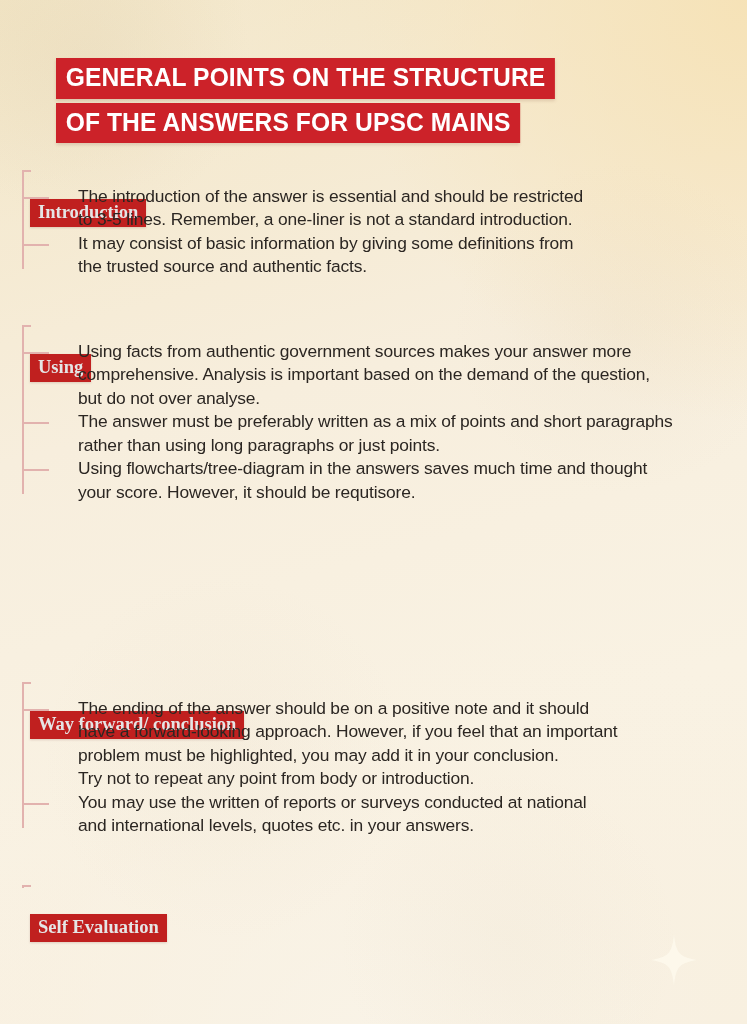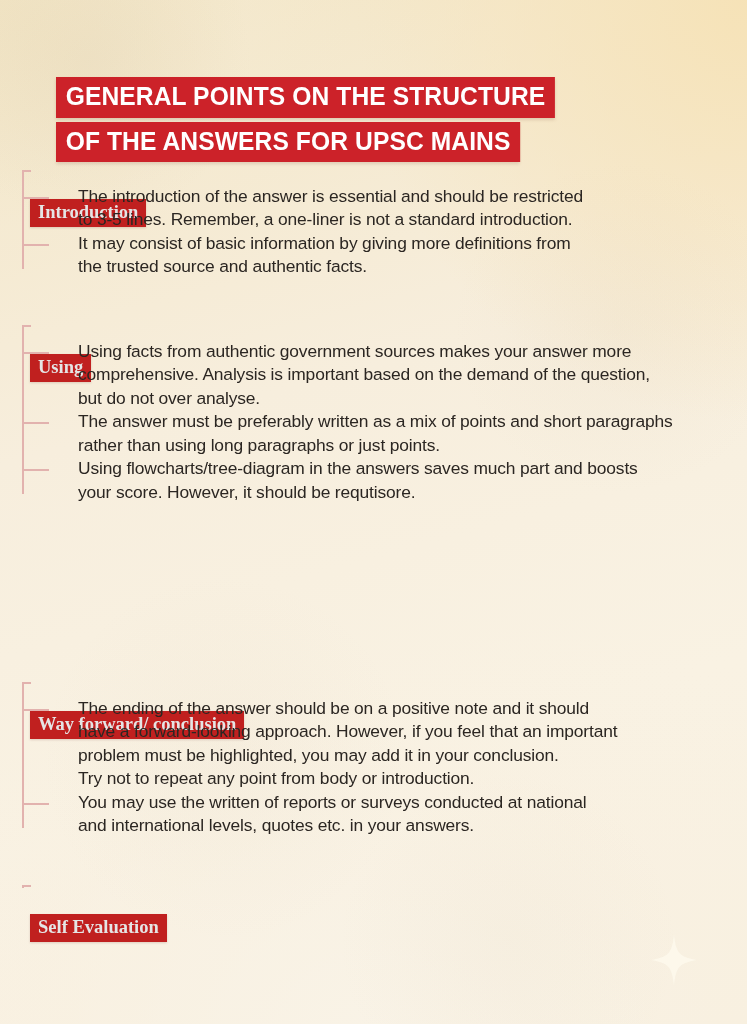--- a/index.html
+++ b/index.html
@@ -35,21 +35,21 @@
       radial-gradient(circle at 12% 6%, rgba(190,170,140,0.10) 0%, rgba(190,170,140,0) 14%),
       radial-gradient(circle at 83% 32%, rgba(200,180,150,0.07) 0%, rgba(200,180,150,0) 18%),
       radial-gradient(circle at 30% 74%, rgba(200,180,150,0.06) 0%, rgba(200,180,150,0) 20%),
       radial-gradient(circle at 68% 92%, rgba(205,186,156,0.06) 0%, rgba(205,186,156,0) 16%);
   }
 
   
   #title-block {
     position: absolute;
     left: 36px;
-    top: 77px;
+    top: 58px;
     padding-left: 20px;
   }
   .title-line {
     display: block;
     width: max-content;
     background: #cc2229;
     color: #ffffff;
     font-family: "Liberation Sans", sans-serif;
     font-weight: bold;
     font-size: 25.5px;
@@ -167,21 +167,21 @@
         <div class="label-tick"></div>
         <div class="sec-label">Introduction</div>
       </div>
       <div class="bullet">
         <div class="bullet-tick"></div>
         <div class="bullet-text">The introduction of the answer is essential and should be restricted
 to 3-5 lines. Remember, a one-liner is not a standard introduction.</div>
       </div>
       <div class="bullet">
         <div class="bullet-tick"></div>
-        <div class="bullet-text">It may consist of basic information by giving more definitions from
+        <div class="bullet-text">It may consist of basic information by giving some definitions from
 the trusted source and authentic facts.</div>
       </div>
     </div>
   </div>
 
   <div class="section" id="section-1" style="top:312px;">
     <div class="section-inner">
       <div class="spine"></div>
       <div class="sec-label-row">
         <div class="label-tick"></div>
@@ -193,21 +193,21 @@
 comprehensive. Analysis is important based on the demand of the question,
 but do not over analyse.</div>
       </div>
       <div class="bullet">
         <div class="bullet-tick"></div>
         <div class="bullet-text">The answer must be preferably written as a mix of points and short paragraphs
 rather than using long paragraphs or just points.</div>
       </div>
       <div class="bullet">
         <div class="bullet-tick"></div>
-        <div class="bullet-text">Using flowcharts/tree-diagram in the answers saves much part and boosts
+        <div class="bullet-text">Using flowcharts/tree-diagram in the answers saves much time and thought
 your score. However, it should be requtisore.</div>
       </div>
     </div>
   </div>
 
   <div class="section" id="section-2" style="top:669px;">
     <div class="section-inner">
       <div class="spine"></div>
       <div class="sec-label-row">
         <div class="label-tick"></div>

